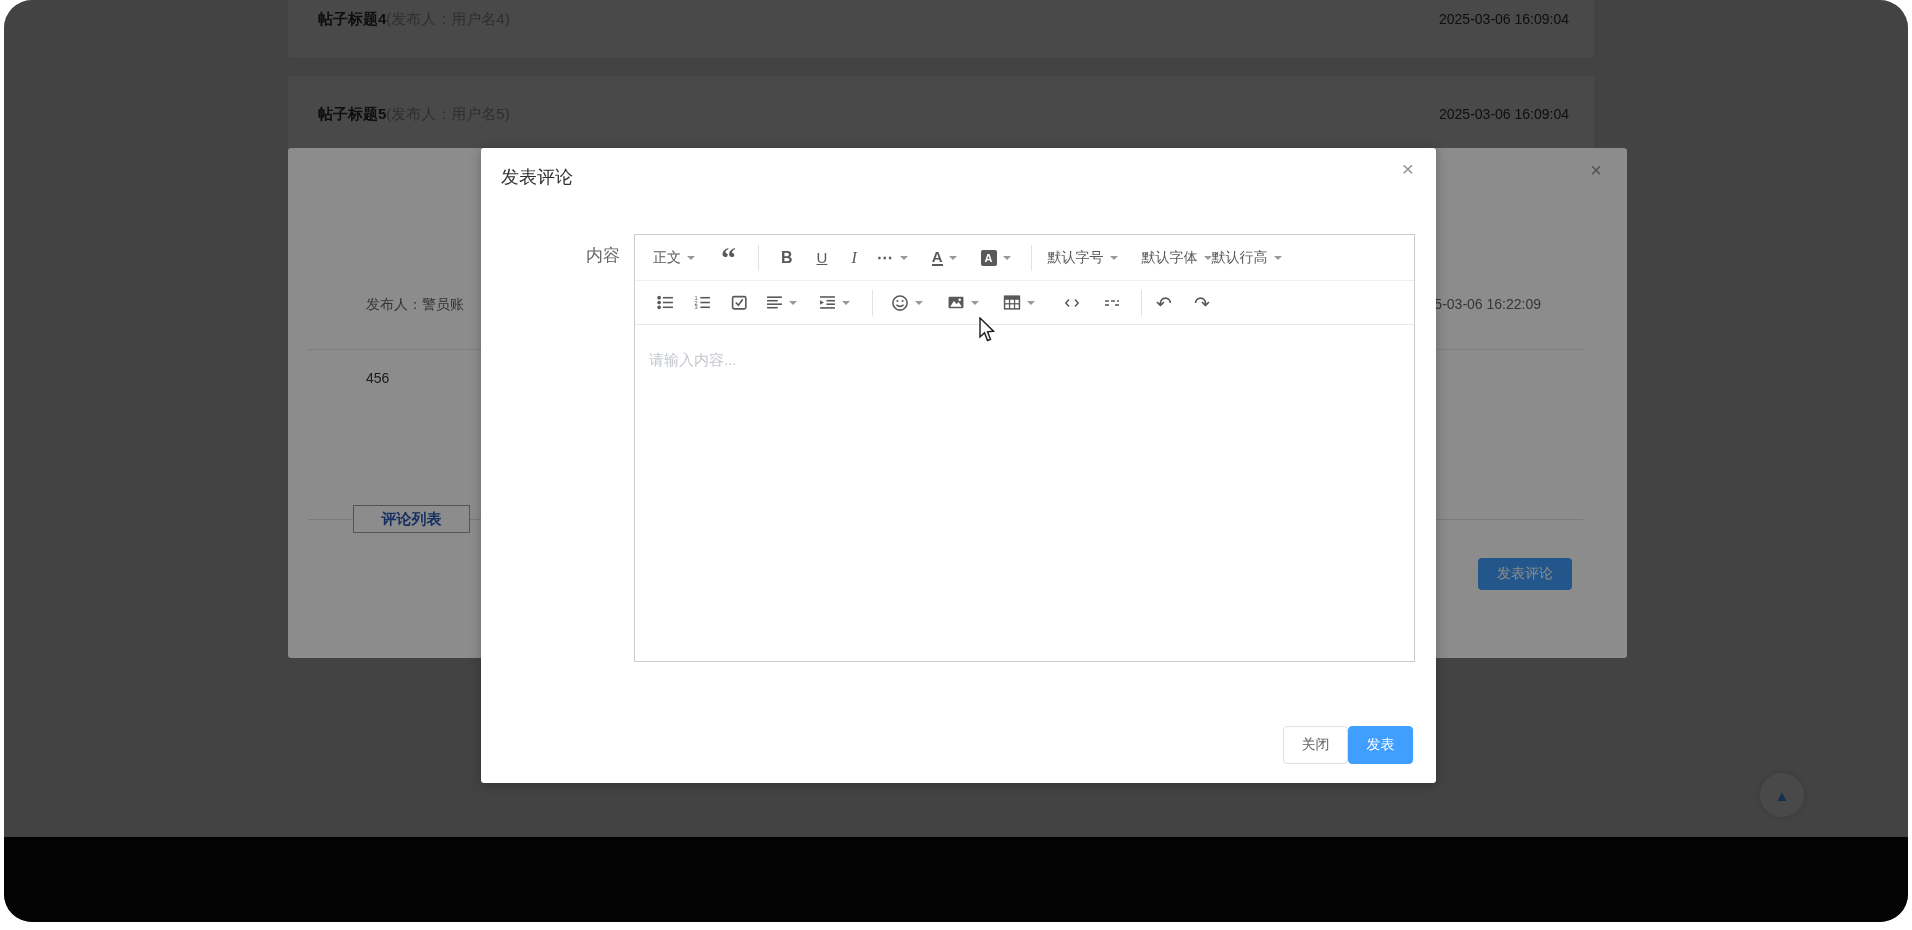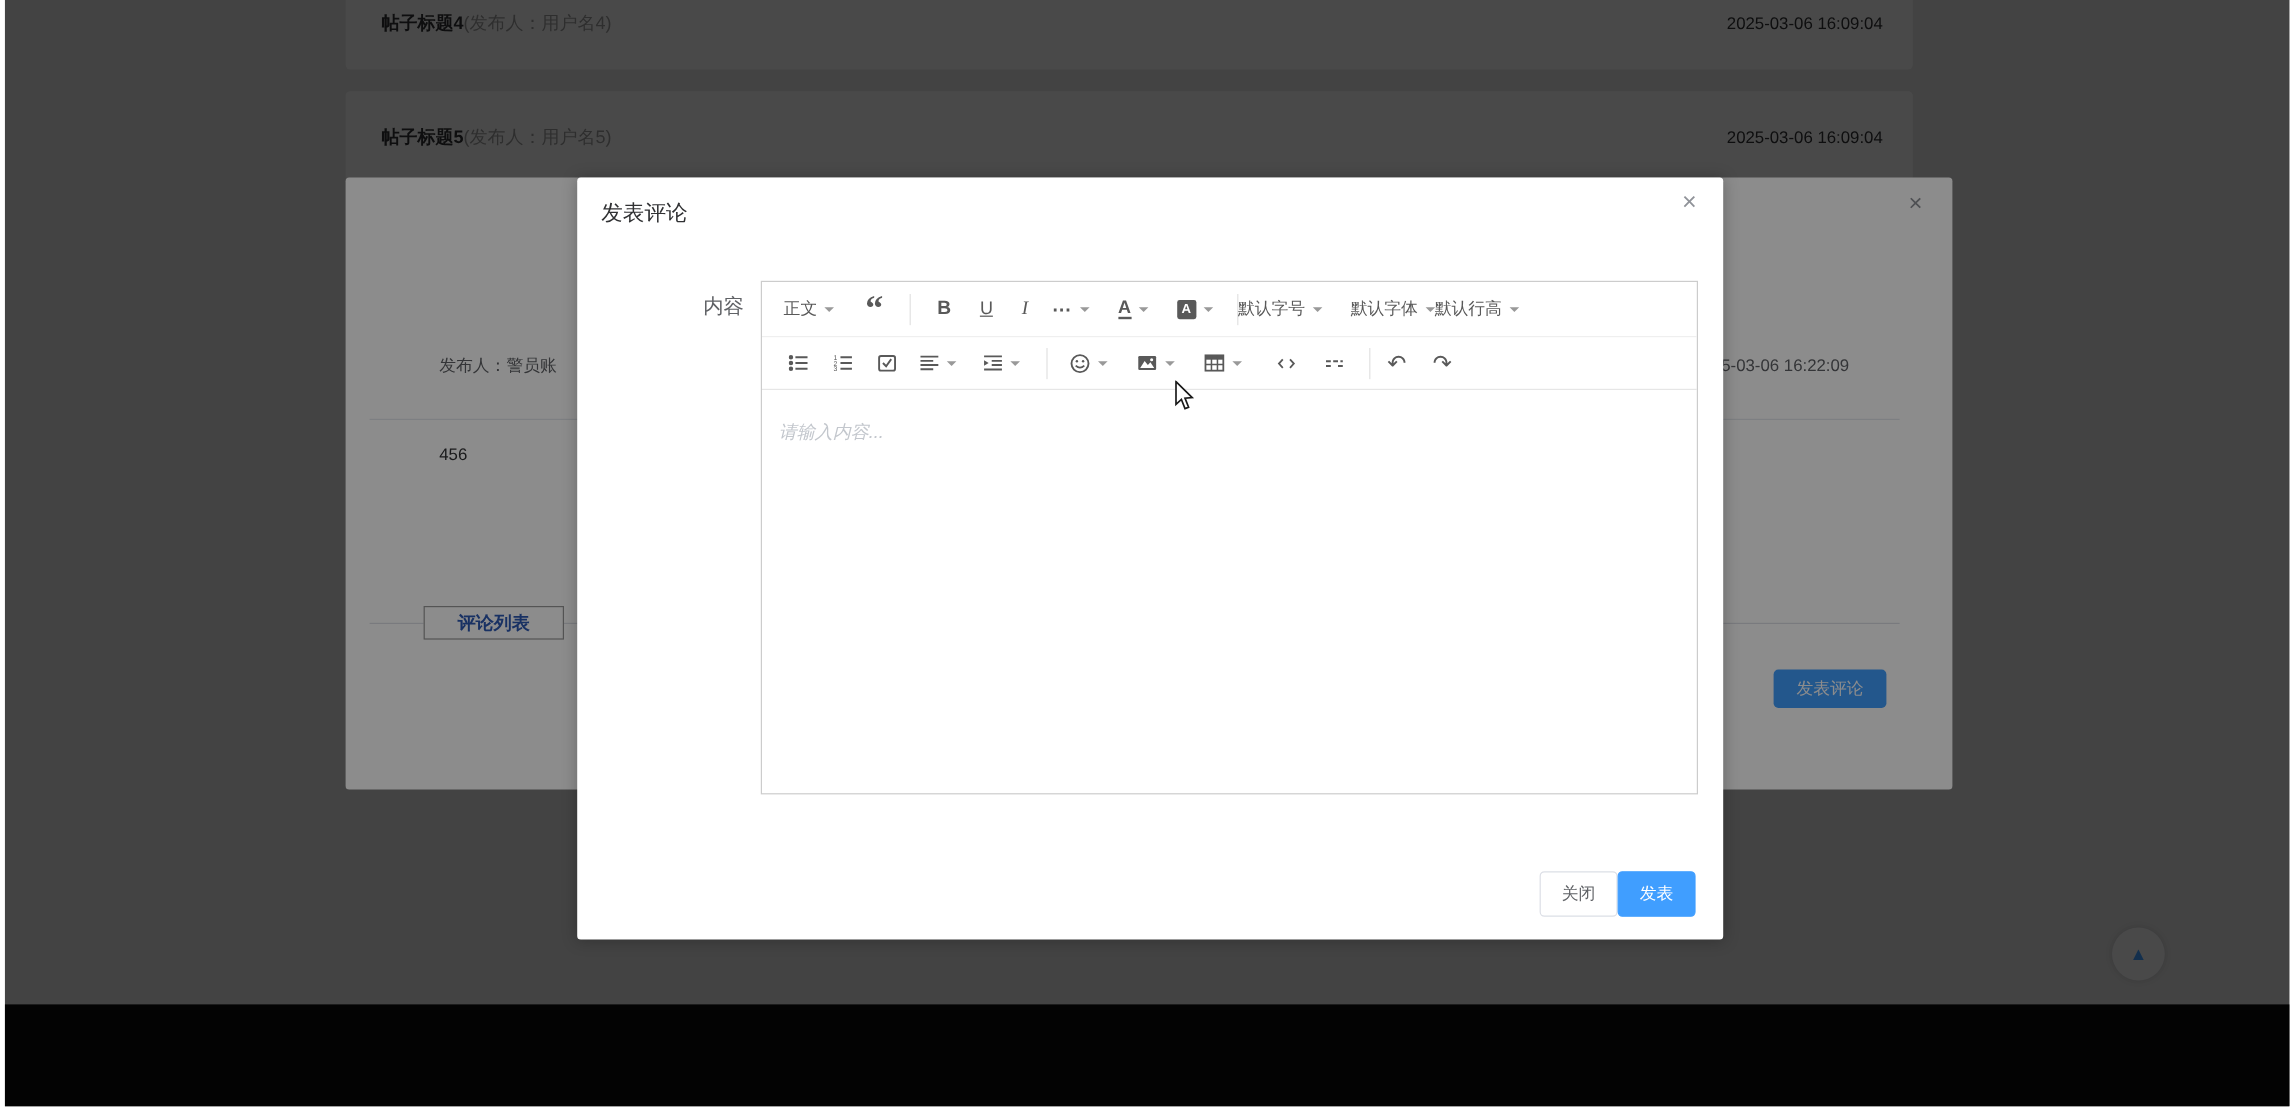--- a/index.html
+++ b/index.html
@@ -1,18 +1,18 @@
 <!DOCTYPE html>
 <html><head>
 <meta charset="utf-8">
 <style>
   * { margin:0; padding:0; box-sizing:border-box; }
   html,body { width:1912px; height:930px; background:#fff; font-family:"Liberation Sans", sans-serif; overflow:hidden; }
 
-  .app { position:absolute; left:4px; right:4px; top:0; bottom:8px; background:#dedede; overflow:hidden; }
+  .app { position:absolute; left:4px; right:4px; top:0; bottom:8px; background:#dedede; overflow:hidden;border-radius:28px; }
 
   
   .post-row { position:absolute; left:284px; width:1306px; background:#f5f5f5; border-radius:4px;
               display:flex; align-items:center; justify-content:space-between; padding:0 25px 0 30px; }
   .post-row.r1 { top:-20px; height:78px; }
   .post-row.r2 { top:76px;  height:76px; }
   .post-title { font-size:15px; color:#303133; }
   .post-title b { font-weight:bold; }
   .post-title .meta { color:#9a9a9a; font-weight:normal; }
   .post-time { font-size:14px; color:#303133; }
@@ -59,21 +59,21 @@
   .glyph-b { font-weight:bold; font-size:16px; }
   .glyph-u { font-size:15px; text-decoration:underline; }
   .glyph-i { font-family:"Liberation Serif", serif; font-style:italic; font-size:16px; }
   .glyph-quote { font-family:"Liberation Serif", serif; font-size:30px; line-height:10px; height:16px; font-weight:bold; }
   .glyph-more { font-size:16px; font-weight:bold; letter-spacing:1px; }
   .color-a { font-size:15px; font-weight:bold; border-bottom:2px solid #595959; line-height:15px; }
   .bg-a { width:16px; height:16px; background:#595959; color:#fff; border-radius:2px; font-size:11px; font-weight:bold;
           display:flex; align-items:center; justify-content:center; }
   .glyph-history { font-size:19px; font-family:"DejaVu Sans", sans-serif; }
   .ed-content { position:relative; height:336px; }
-  .placeholder { position:absolute; left:14px; top:26px; font-style:italic; font-size:15px; color:#c3c7cd; }
+  .placeholder { position:absolute; left:14px; top:26px; font-size:15px; color:#c3c7cd; }
 
   .upload-menu { position:absolute; left:473px; top:170px; width:214px; height:42px; background:#fff;
                  box-shadow:0 2px 10px rgba(0,0,0,.18); border:1px solid #f0f0f0; display:flex; align-items:center;
                  padding:0 12px; cursor:pointer; z-index:5; }
   .swatch { width:25px; height:26px; background:#2365d2; margin-left:14px; }
   .upload-label { margin-left:17px; font-size:19px; color:#333; letter-spacing:3px; }
   .cursor-icon { position:absolute; left:498px; top:169px; z-index:6; }
 
   .m-footer { position:absolute; right:23px; top:578px; display:flex; }
   .btn { height:38px; border-radius:4px; font-size:14px; cursor:pointer; }
@@ -147,21 +147,21 @@
         </div>
         <div class="tb-item" style="margin-left:24px">
           <span class="color-a">A</span>
             <span class="caret"></span>
         </div>
         <div class="tb-item" style="margin-left:24px">
           <span class="bg-a">A</span>
             <span class="caret"></span>
         </div>
         <div class="vsep" style="margin-left:20px"></div>
-        <div class="tb-item" style="">
+        <div class="tb-item" style="margin-left:16px">
           <span>默认字号</span>
             <span class="caret"></span>
         </div>
         <div class="tb-item" style="margin-left:24px">
           <span>默认字体</span>
             <span class="caret"></span>
         </div>
         <div class="tb-item" style="">
           <span>默认行高</span>
             <span class="caret"></span>

